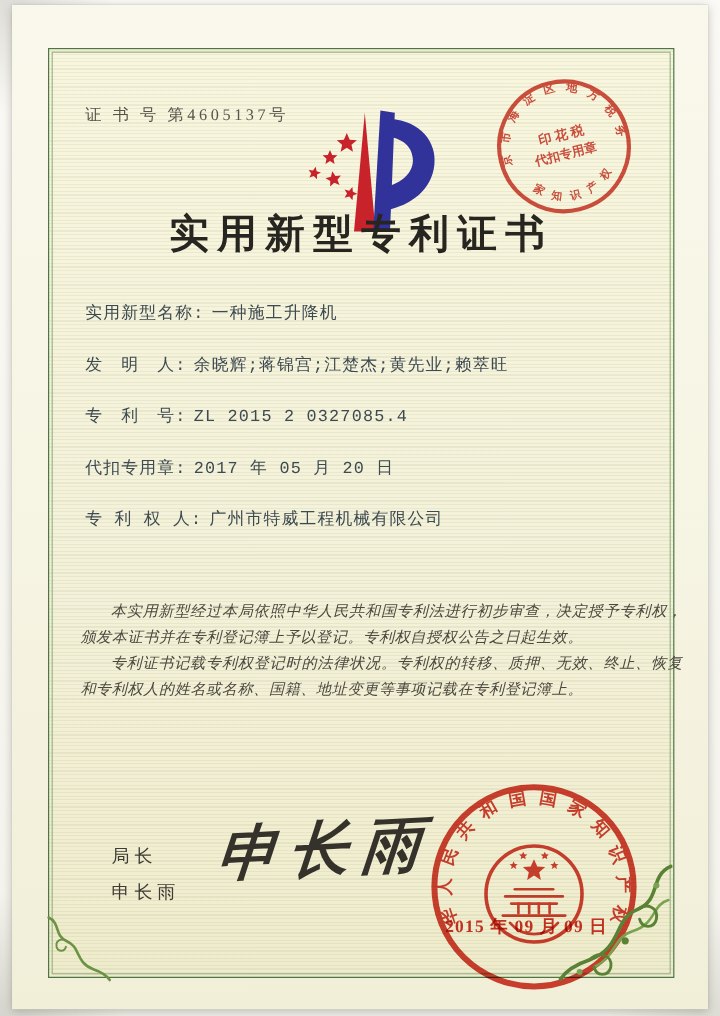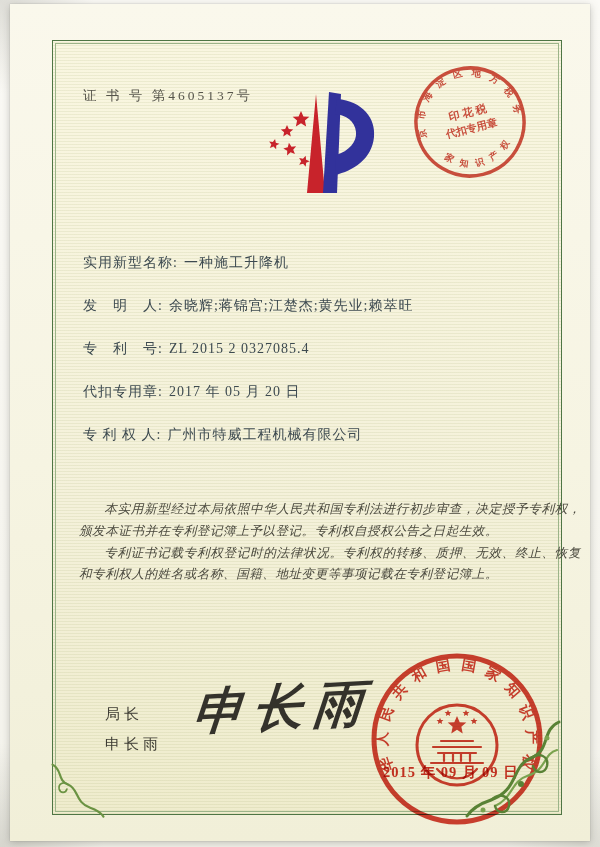--- a/index.html
+++ b/index.html
@@ -20,36 +20,35 @@
     position:absolute;left:10px;top:4px;right:10px;bottom:6px;
     background:linear-gradient(180deg,#faf8ec,#f6f4e2 55%,#f1efd8);
     box-shadow:0 2px 8px rgba(90,90,80,.35), 0 0 1px rgba(0,0,0,.25);
   }
   .frame{
     position:absolute;left:30px;top:36px;right:28px;bottom:26px;
     border:1.5px solid #4e7544;
     background:
       repeating-linear-gradient(0deg, rgba(150,160,95,.13) 0px, rgba(150,160,95,.13) 1px, rgba(0,0,0,0) 1px, rgba(0,0,0,0) 3px),
       linear-gradient(180deg,#f9f6e0,#f4f1da 60%,#efeccd);
-    margin-left: 12px;
   }
   .frame-inner{
     position:absolute;inset:2px;border:1px solid #9cb489;pointer-events:none;
   }
   .cert-no{
     position:absolute;left:30px;top:46px;
     font-size:13.5px;letter-spacing:3px;color:#56554b;
   }
   .logo{position:absolute;left:204px;top:48px;width:122px;height:116px;}
   .title{
     position:absolute;left:0;top:132px;width:100%;
     text-align:center;font-size:33px;font-weight:700;
     letter-spacing:7px;color:#26251f;
   }
-  .fields{position:absolute;left:30px;top:212px;right:40px;}
+  .fields{position:absolute;left:30px;top:212px;right:40px;font-family:Liberation Mono, monospace;}
   .field-row{margin-bottom:24px;line-height:19px;font-size:14px;color:#3d4a50;letter-spacing:1px;}
   .field-row .label{white-space:pre;}
   .field-row .value{margin-left:6px;}
   .paragraphs{
     position:absolute;left:26px;top:458px;width:502px;
     font-size:12.6px;line-height:1.73;color:#4a493e;
     font-style:italic;letter-spacing:.5px;text-align:justify;
   }
   .paragraphs p{margin:0;text-indent:2em;}
   .sig-labels{position:absolute;left:52px;top:658px;font-size:15px;font-weight:400;color:#3d3b33;letter-spacing:4px;line-height:30px;}
@@ -100,20 +99,21 @@
             <path transform="translate(47,72) scale(0.9) rotate(18)" d="M0,-6 L1.8,-1.9 L6.2,-1.6 L2.9,1.2 L3.8,5.6 L0,3.1 L-3.8,5.6 L-2.9,1.2 L-6.2,-1.6 L-1.8,-1.9 Z"></path>
           </g>
           <polygon points="59,5 68,104 50,104" fill="#c8232b"></polygon>
           <g fill="#32329b">
             <polygon points="72,3 84,5 80,104 66,104"></polygon>
             <path d="M80,10 C106,12 119,30 117,48 C115,70 96,82 78,86 L79,66 C92,62 100,53 99,43 C98,32 89,26 78,25 Z"></path>
           </g>
         </svg>
       </div>
 
+      <div class="title">实用新型专利证书</div>
 
       <div class="fields">
         <div class="field-row">
           <span class="label">实用新型名称:</span><span class="value">一种施工升降机</span>
         </div>
         <div class="field-row">
           <span class="label">发　明　人:</span><span class="value">余晓辉;蒋锦宫;江楚杰;黄先业;赖萃旺</span>
         </div>
         <div class="field-row">
           <span class="label">专　利　号:</span><span class="value">ZL 2015 2 0327085.4</span>

